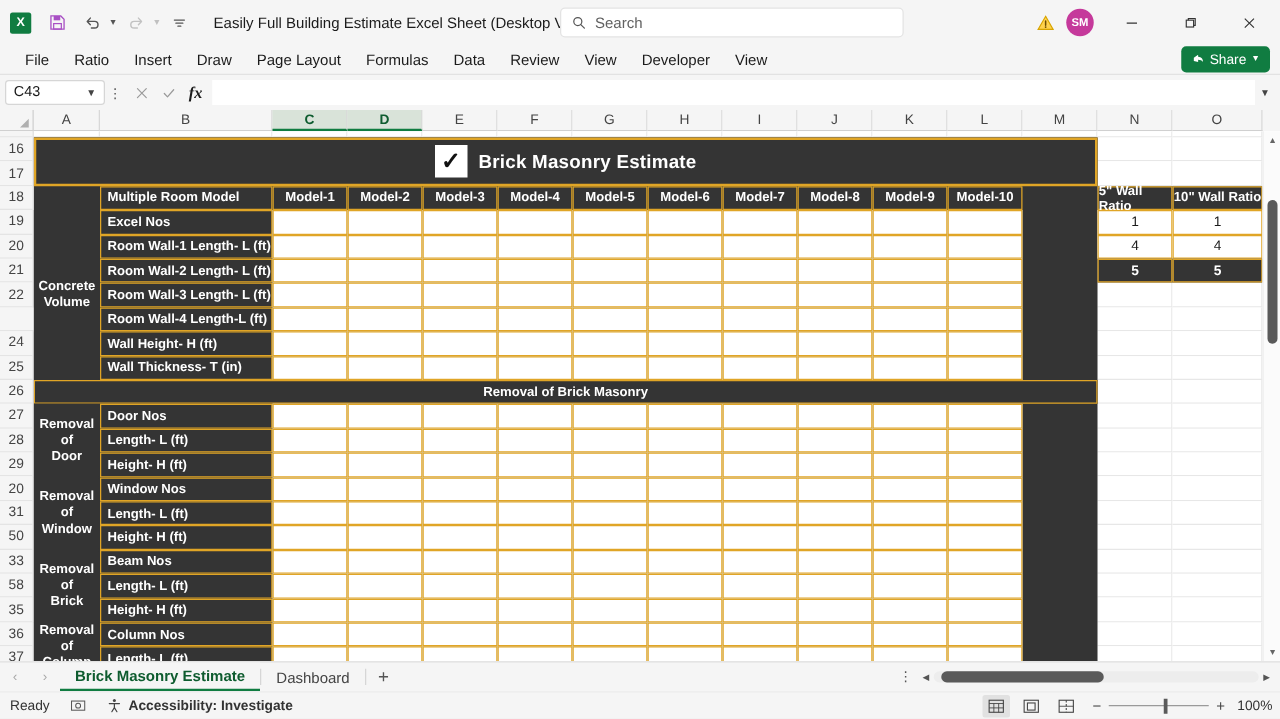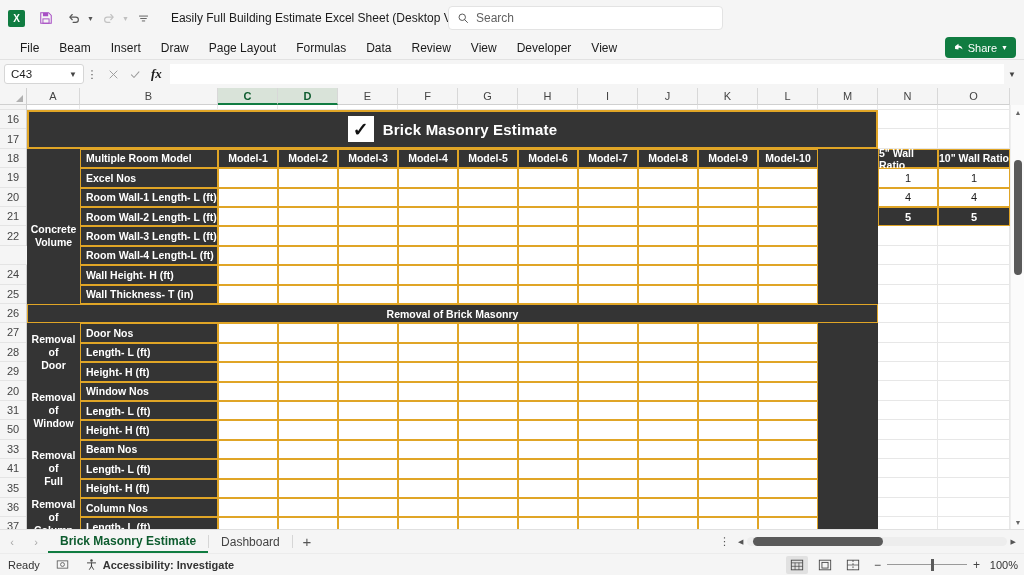--- a/index.html
+++ b/index.html
@@ -163,26 +163,54 @@
     <div class="doctitle">Easily Full Building Estimate Excel Sheet (Desktop Version-25.02.00))  -  E...</div>
 
     <div class="searchbox">
       <svg width="12" height="12" viewBox="0 0 16 16">
           <circle cx="7" cy="7" r="4.3" fill="none" stroke="#555" stroke-width="1.3"></circle>
           <path d="M10.2 10.2 14 14" stroke="#555" stroke-width="1.3" stroke-linecap="round"></path>
         </svg>
       <span class="ph">Search</span>
     </div>
 
+    <div class="tb-right">
+      <div class="warn-ico">
+        <svg width="15" height="15" viewBox="0 0 16 16">
+            <path d="M8 2.2 14.4 13.4H1.6z" fill="#ffd24d" stroke="#d8a400" stroke-width="1"></path>
+            <path d="M8 6.2v3.6" stroke="#6b4c00" stroke-width="1.3" stroke-linecap="round"></path>
+            <circle cx="8" cy="11.4" r=".8" fill="#6b4c00"></circle>
+          </svg>
+      </div>
+      <div class="avatar">
+          <span>SM</span>
+        </div>
+      <div class="wbtn">
+        <svg width="11" height="11" viewBox="0 0 12 12">
+            <path d="M1.5 6h9" stroke="#333" stroke-width="1"></path>
+          </svg>
+      </div>
+      <div class="wbtn">
+        <svg width="11" height="11" viewBox="0 0 12 12">
+            <rect x="2.2" y="3.4" width="6.4" height="6" fill="none" stroke="#333" stroke-width="1"></rect>
+            <path d="M4 3.4V2h6v6h-1.4" fill="none" stroke="#333" stroke-width="1"></path>
+          </svg>
+      </div>
+      <div class="wbtn close">
+        <svg width="11" height="11" viewBox="0 0 12 12">
+            <path d="M2 2l8 8M10 2l-8 8" stroke="#333" stroke-width="1"></path>
+          </svg>
+      </div>
+    </div>
   </div>
 
   <div class="ribbon">
     <div class="rtabs">
       <div class="rtab">File</div>
-      <div class="rtab">Beam</div>
+      <div class="rtab">Ratio</div>
       <div class="rtab">Insert</div>
       <div class="rtab">Draw</div>
       <div class="rtab">Page Layout</div>
       <div class="rtab">Formulas</div>
       <div class="rtab">Data</div>
       <div class="rtab">Review</div>
       <div class="rtab">View</div>
       <div class="rtab">Developer</div>
       <div class="rtab">View</div>
     </div>
@@ -251,21 +279,21 @@
           <div class="rh" style="height: 19.4px;">24</div>
           <div class="rh" style="height: 19.4px;">25</div>
           <div class="rh" style="height: 19.4px;">26</div>
           <div class="rh" style="height: 19.4px;">27</div>
           <div class="rh" style="height: 19.4px;">28</div>
           <div class="rh" style="height: 19.4px;">29</div>
           <div class="rh" style="height: 19.4px;">20</div>
           <div class="rh" style="height: 19.4px;">31</div>
           <div class="rh" style="height: 19.4px;">50</div>
           <div class="rh" style="height: 19.4px;">33</div>
-          <div class="rh" style="height: 19.4px;">41</div>
+          <div class="rh" style="height: 19.4px;">58</div>
           <div class="rh" style="height: 19.4px;">35</div>
           <div class="rh" style="height: 19.4px;">36</div>
           <div class="rh" style="height: 19.4px;">37</div>
         </div>
       <div class="cells" id="cells">
 
         <div style="position: absolute; inset: 0px;">
             <div class="cellrow" style="height: 5px;">
               <div class="cell" style="width: 53px; height: 100%;"></div>
               <div class="cell" style="width: 138px; height: 100%;"></div>
@@ -841,21 +869,21 @@
             <div class="incell" style="position: absolute; left: 371px; top: 315.4px; width: 60px; height: 19.4px;"></div>
             <div class="incell" style="position: absolute; left: 431px; top: 315.4px; width: 60px; height: 19.4px;"></div>
             <div class="incell" style="position: absolute; left: 491px; top: 315.4px; width: 60px; height: 19.4px;"></div>
             <div class="incell" style="position: absolute; left: 551px; top: 315.4px; width: 60px; height: 19.4px;"></div>
             <div class="incell" style="position: absolute; left: 611px; top: 315.4px; width: 60px; height: 19.4px;"></div>
             <div class="incell" style="position: absolute; left: 671px; top: 315.4px; width: 60px; height: 19.4px;"></div>
             <div class="incell" style="position: absolute; left: 731px; top: 315.4px; width: 60px; height: 19.4px;"></div>
             <div class="grpcell" style="position: absolute; left: 0px; top: 334.8px; width: 53px; height: 58.2px;">
               <div style="width: 100%;">
                 <div>Removal of</div>
-                <div>Full</div>
+                <div>Brick</div>
               </div>
             </div>
             <div class="lblcell" style="position: absolute; left: 53px; top: 334.8px; width: 138px; height: 19.4px;">Beam Nos</div>
             <div class="incell" style="position: absolute; left: 191px; top: 334.8px; width: 60px; height: 19.4px;"></div>
             <div class="incell" style="position: absolute; left: 251px; top: 334.8px; width: 60px; height: 19.4px;"></div>
             <div class="incell" style="position: absolute; left: 311px; top: 334.8px; width: 60px; height: 19.4px;"></div>
             <div class="incell" style="position: absolute; left: 371px; top: 334.8px; width: 60px; height: 19.4px;"></div>
             <div class="incell" style="position: absolute; left: 431px; top: 334.8px; width: 60px; height: 19.4px;"></div>
             <div class="incell" style="position: absolute; left: 491px; top: 334.8px; width: 60px; height: 19.4px;"></div>
             <div class="incell" style="position: absolute; left: 551px; top: 334.8px; width: 60px; height: 19.4px;"></div>

